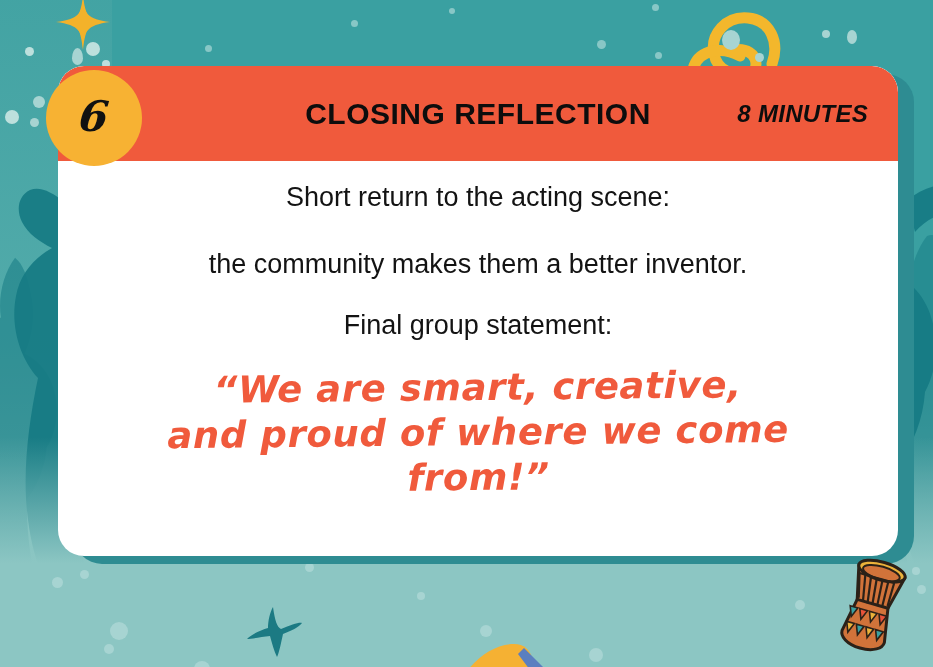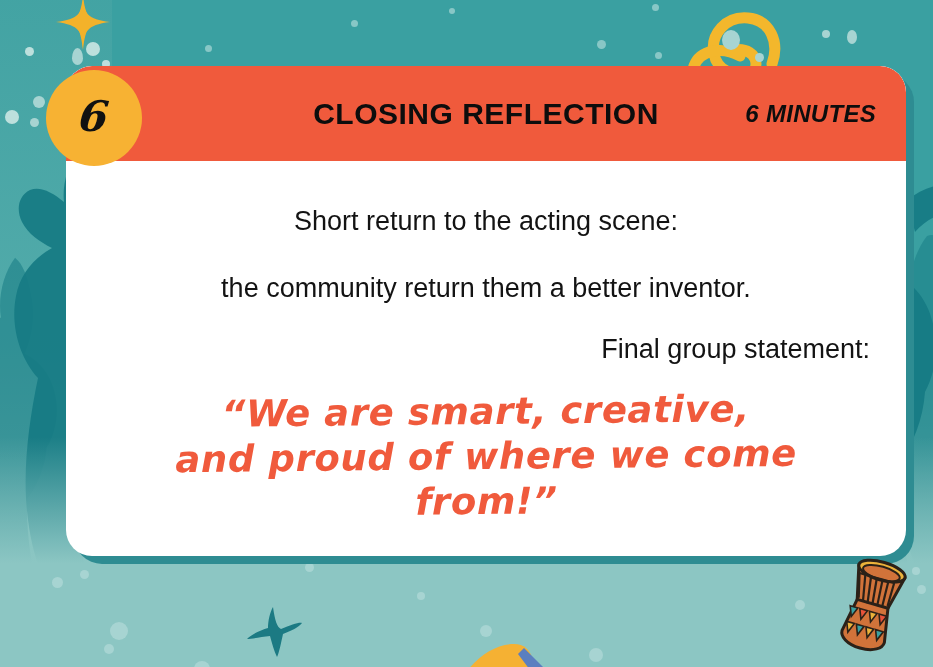--- a/index.html
+++ b/index.html
@@ -71,21 +71,21 @@
   
   .card-shadow {
     position: absolute;
     left: 74px; top: 74px;
     width: 840px; height: 490px;
     background: #2E8C92;
     border-radius: 28px;
   }
   .card {
     position: absolute;
-    left: 66px; top: 66px;
+    left: 58px; top: 66px;
     width: 840px; height: 490px;
     border-radius: 26px;
     background: #ffffff;
     overflow: hidden;
   }
   .card-header {
     position: absolute;
     left: 0; top: 0;
     width: 100%;
     height: 95px;
@@ -135,30 +135,29 @@
   }
 
   .card-body {
     position: absolute;
     left: 0; top: 95px;
     width: 100%;
     height: 473px;
     padding: 0 36px;
     box-sizing: border-box;
     text-align: center;
-    margin-top: 24px;
   }
   .para {
     color: #131313;
     font-size: 27px;
     line-height: 1.24;
     margin: 0;
   }
   .p-intro { padding-top: 20px; }
-  .p-final { padding-top: 28px; text-align: right; }
+  .p-final { padding-top: 28px; }
   .p-outro { padding-top: 26px; font-size: 27px; }
 
   .quote {
     color: #F05A3C;
     font-family: "DejaVu Sans", sans-serif;
     font-size: 37px;
     font-weight: 700;
     line-height: 1.22;
     font-style: italic;
     letter-spacing: .6px;
@@ -263,28 +262,28 @@
   <div class="dot dim" style="left:589px; top:648px; width:14px; height:14px;"></div>
   <div class="dot dim" style="left:795px; top:600px; width:10px; height:10px;"></div>
   <div class="dot dim" style="left:917px; top:585px; width:9px; height:9px;"></div>
   <div class="dot dim" style="left:912px; top:567px; width:8px; height:8px;"></div>
 
   <div class="card-shadow"></div>
 
   <div class="card">
     <div class="card-header">
       <div class="header-title">CLOSING REFLECTION</div>
-      <div class="header-duration">6 MINUTES</div>
+      <div class="header-duration">8 MINUTES</div>
     </div>
 
     <div class="card-body">
       <p class="para p-intro">
         <span>Short return to the acting scene:</span><br>
         <br>
-        <span>the community return them a better inventor.</span>
+        <span>the community makes them a better inventor.</span>
       </p>
 
       <p class="para p-final">Final group statement:</p>
 
       <p class="quote">
         <span>“We are smart, creative,</span><br>
         <span>and proud of where we come from!”</span>
       </p>
 
     </div>

